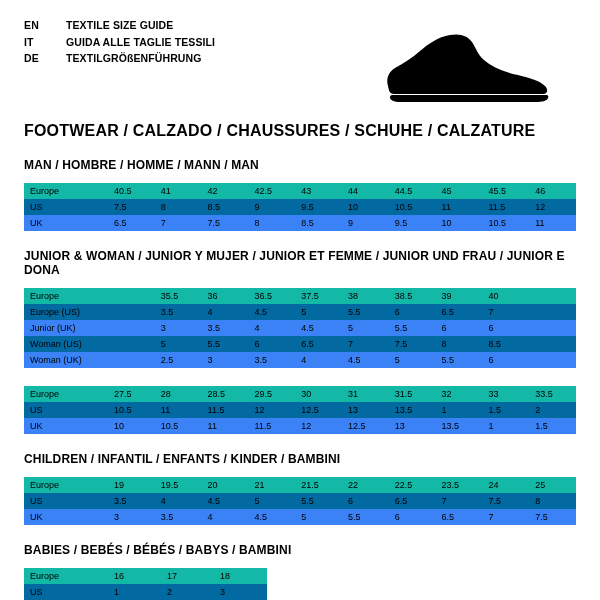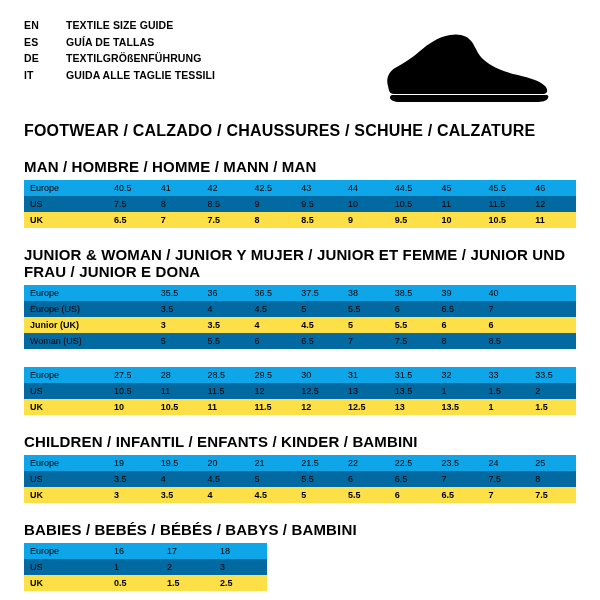--- a/index.html
+++ b/index.html
@@ -61,46 +61,45 @@
     letter-spacing: 0.2px;
     margin-top: 16px;
     margin-bottom: 0;
   }
 
   
   .section {
     margin-top: 18px;
   }
   .section-title {
-    font-size: 15px;
+    font-size: 12px;
     font-weight: bold;
     letter-spacing: 0.15px;
-    padding-bottom: 5px;
+    padding-bottom: 11px;
   }
   table.size {
     border-collapse: collapse;
     width: 100%;
     font-size: 9px;
     table-layout: fixed;
   }
   table.size td {
     height: 16px;
     padding: 0 0 0 6px;
     vertical-align: middle;
     white-space: nowrap;
   }
   table.size td.lbl {
     width: 78px;
   }
   table.size tr.shaded td {
-    background: #0ea5e9;
+    background: #14b8a6;
   }
   table.size tr.alt td {
-    background: #fde047;
-    font-weight: bold;
+    background: #3b82f6;
   }
   table.size tr.plain td {
     background: #0369a1;
   }
   
   table.size.narrow {
     width: 243px;
   }
 </style>
 </head>
@@ -109,30 +108,26 @@
 <div class="page">
 
   <div class="header">
     <table class="lang-table">
       <tbody>
           <tr>
         <td class="lang-code">EN</td>
         <td class="lang-title">TEXTILE SIZE GUIDE</td>
       </tr>
       <tr>
-        <td class="lang-code">ES</td>
-        <td class="lang-title">GUÍA DE TALLAS</td>
+        <td class="lang-code">IT</td>
+        <td class="lang-title">GUIDA ALLE TAGLIE TESSILI</td>
       </tr>
       <tr>
         <td class="lang-code">DE</td>
         <td class="lang-title">TEXTILGRÖßENFÜHRUNG</td>
-      </tr>
-      <tr>
-        <td class="lang-code">IT</td>
-        <td class="lang-title">GUIDA ALLE TAGLIE TESSILI</td>
       </tr>
     </tbody>
       </table>
 
     <div class="shoe-wrap">
       <svg width="190" height="80" viewBox="0 0 190 80" xmlns="http://www.w3.org/2000/svg">
         <path fill="#000000" d="M20 58 C18 52 20 44 27 40 C36 35 44 30 52 23 C60 16 70 9 82 7 C92 5 100 8 104 14 C108 20 110 27 116 32 C124 39 136 44 150 47 C162 50 172 53 177 58 C180 61 180 65 176 66 L26 66 C21 66 21 62 20 58 Z"></path>
         <path fill="#000000" d="M24 67 L178 67 C180 67 181 68 180 70 C179 73 174 74 168 74 L32 74 C26 74 22 72 22 69.5 C22 68 23 67 24 67 Z"></path>
       </svg>
     </div>
@@ -234,20 +229,33 @@
         <td class="lbl">Woman (US)</td>
         <td></td>
         <td>5</td>
         <td>5.5</td>
         <td>6</td>
         <td>6.5</td>
         <td>7</td>
         <td>7.5</td>
         <td>8</td>
         <td>8.5</td>
+        <td></td>
+      </tr>
+      <tr class="alt">
+        <td class="lbl">Woman (UK)</td>
+        <td></td>
+        <td>2.5</td>
+        <td>3</td>
+        <td>3.5</td>
+        <td>4</td>
+        <td>4.5</td>
+        <td>5</td>
+        <td>5.5</td>
+        <td>6</td>
         <td></td>
       </tr>
     </tbody>
       </table>
   </div>
 
   <div class="section">
     <table class="size">
       <tbody>
           <tr class="shaded">

